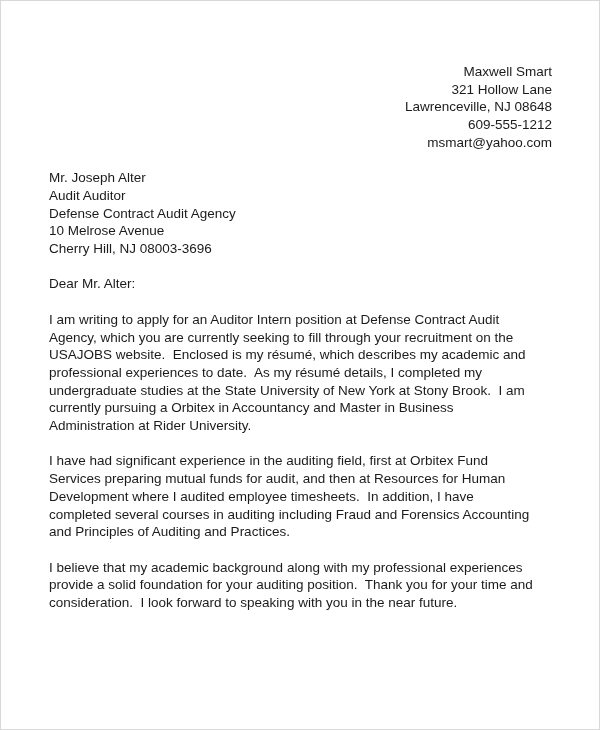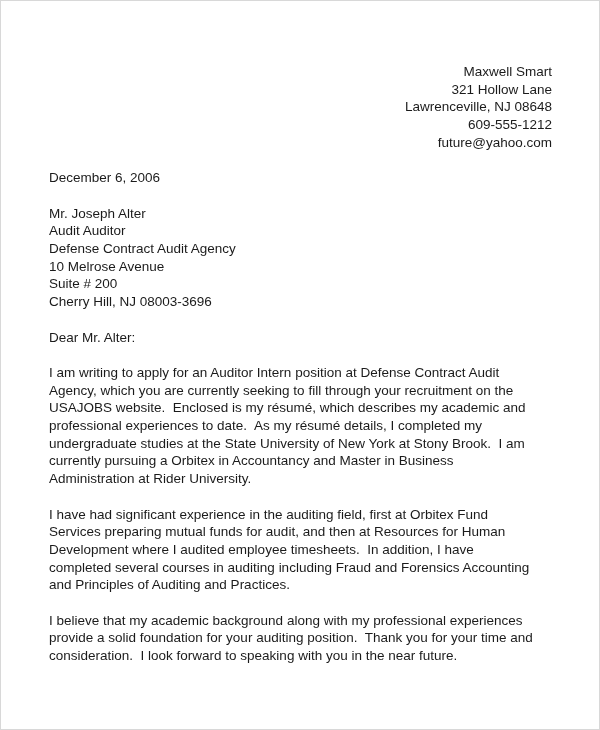--- a/index.html
+++ b/index.html
@@ -24,33 +24,29 @@
 </head>
 <body>
 
 <div class="page">
 
   <div class="block sender">
     <div class="ln">Maxwell Smart</div>
     <div class="ln">321 Hollow Lane</div>
     <div class="ln">Lawrenceville, NJ 08648</div>
     <div class="ln">609-555-1212</div>
-    <div class="ln">future@yahoo.com</div>
+    <div class="ln">msmart@yahoo.com</div>
   </div>
 
-  <div class="block">
-    <div class="ln">December 6, 2006</div>
-  </div>
 
   <div class="block">
     <div class="ln">Mr. Joseph Alter</div>
     <div class="ln">Audit Auditor</div>
     <div class="ln">Defense Contract Audit Agency</div>
     <div class="ln">10 Melrose Avenue</div>
-    <div class="ln">Suite # 200</div>
     <div class="ln">Cherry Hill, NJ 08003-3696</div>
   </div>
 
   <div class="block">
     <div class="ln">Dear Mr. Alter:</div>
   </div>
 
   <div class="block">
     <div class="ln"><span>I am writing to apply for an </span><span class="bold">Auditor Intern</span><span> position at Defense Contract Audit</span></div>
     <div class="ln">Agency, which you are currently seeking to fill through your recruitment on the</div>

